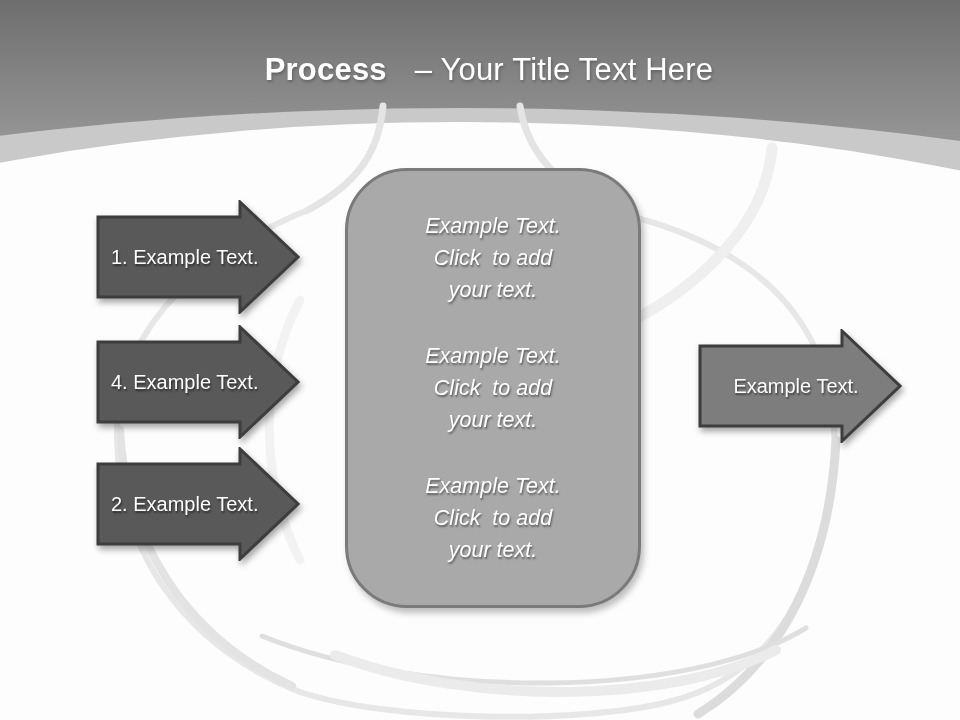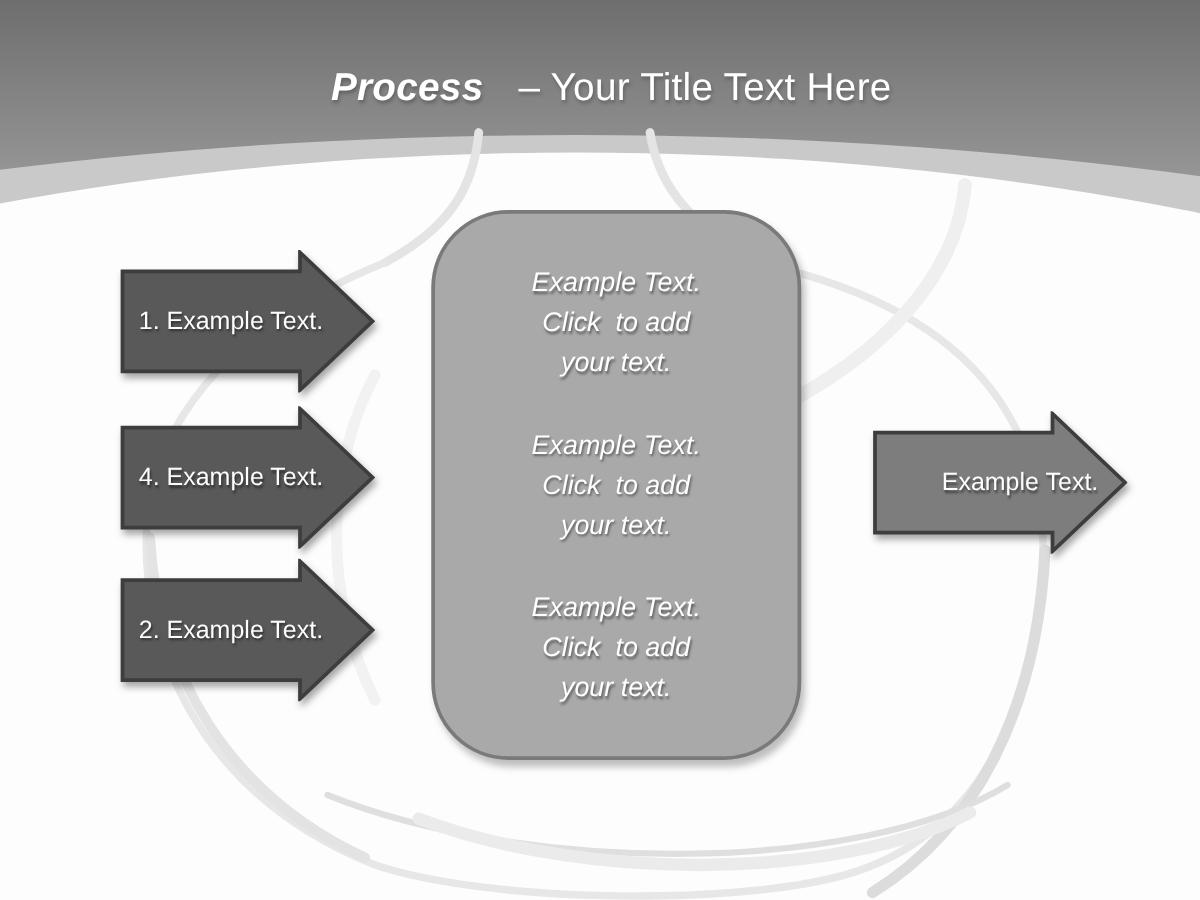--- a/index.html
+++ b/index.html
@@ -13,24 +13,24 @@
     background:linear-gradient(to bottom,#6e6e6e 0%,#9a9a9a 75%);
   }
   
   .bg{position:absolute;top:0;left:0;width:960px;height:720px;}
   
   .title{
     position:absolute;top:52px;left:0;width:100%;padding-left:18px;box-sizing:border-box;
     text-align:center;color:#ffffff;font-size:31px;letter-spacing:.2px;
     text-shadow:1px 2px 3px rgba(0,0,0,.25);
   }
-  .title-emph{font-weight:700;font-style:italic;}
+  .title-emph{font-weight:700;}
   .title-rest{font-weight:400;margin-left:28px;}
   
-  .arrow{position:absolute;width:204px;height:114px;padding-left:40px;}
+  .arrow{position:absolute;width:204px;height:114px;}
   .arrow svg{position:absolute;top:0;left:0;filter:drop-shadow(2px 4px 3px rgba(0,0,0,.35));}
   .arrow .lbl{
     position:absolute;top:0;left:0;width:100%;height:100%;
     display:flex;align-items:center;color:#fdfdfd;font-size:20px;
     text-shadow:1px 2px 2px rgba(0,0,0,.5);box-sizing:border-box;
   }
   .arrow.step .lbl{padding-left:15px;}
   .arrow.out .lbl{justify-content:center;padding-right:8px;}
   .a1{left:96px;top:200px;}
   .a2{left:96px;top:325px;}

